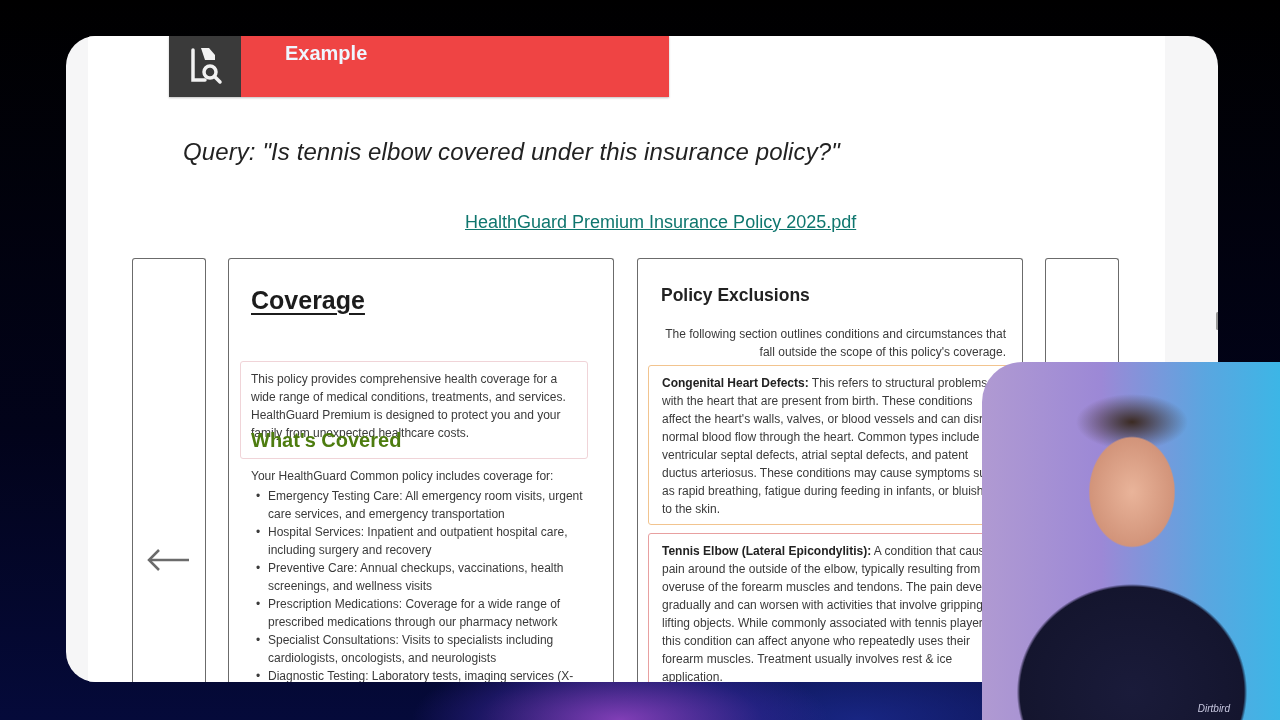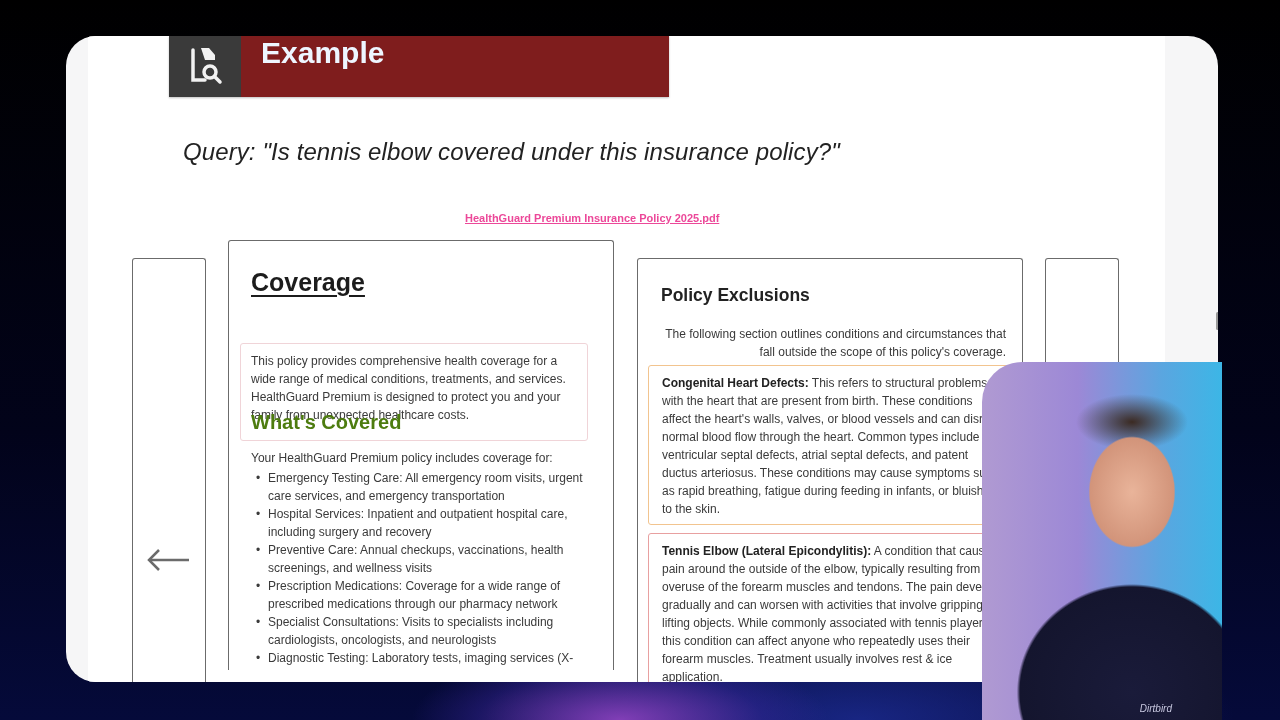--- a/index.html
+++ b/index.html
@@ -22,39 +22,39 @@
   }
   .banner {
     position: absolute; left: 81px; top: 0; width: 500px; height: 61px;
     display: flex; box-shadow: 0 1px 2px rgba(0,0,0,0.25);
   }
   .banner-icon {
     width: 72px; height: 61px; background: #3a3a3a;
     display: flex; align-items: center; justify-content: center;
   }
   .banner-title {
-    flex: 1; background: #7f1d1d; color: #eef6ff;
-    font-weight: bold; font-size: 30px; padding-left: 20px; padding-top: 2px;
+    flex: 1; background: #ef4444; color: #eef6ff;
+    font-weight: bold; font-size: 20px; padding-left: 44px; padding-top: 2px;
     line-height: 30px;
   }
   .query {
     position: absolute; left: 95px; top: 102px; font-size: 24px; font-style: italic;
     color: #222; letter-spacing: 0.1px;
   }
   .filename {
-    position: absolute; left: 377px; top: 176px; font-size: 11px; color: #ec4899;
-    text-decoration: underline; font-weight: 700;
+    position: absolute; left: 377px; top: 176px; font-size: 18px; color: #0f766e;
+    text-decoration: underline; font-weight: 400;
   }
   .card {
     position: absolute; border: 1.5px solid #6b6b6b; border-bottom: none;
     border-radius: 3px 3px 0 0; background: #fff;
   }
   .card-left-stub { left: 44px; top: 222px; width: 74px; height: 430px; }
   .card-right-stub { left: 957px; top: 222px; width: 74px; height: 430px; }
-  .card-coverage { left: 140px; top: 204px; width: 386px; height: 430px; }
+  .card-coverage { left: 140px; top: 222px; width: 386px; height: 430px; }
   .card-exclusions { left: 549px; top: 222px; width: 386px; height: 430px; }
   .arrow-left {
     position: absolute; left: 10px; top: 286px; width: 50px; height: 30px;
     cursor: pointer;
   }
   .h-coverage {
     position: absolute; left: 22px; top: 27px; font-size: 25px; font-weight: bold;
     color: #1c1c1c; text-decoration: underline; text-underline-offset: 4px;
   }
   .intro-box {
@@ -89,21 +89,21 @@
     overflow: hidden; white-space: normal;
   }
   .excl-box b { color: #222; }
   .excl-congenital { top: 106px; height: 160px; border: 1.5px solid #f2c48f; }
   .excl-tennis { top: 274px; height: 160px; border: 1.5px solid #e8a0a0; }
   .scroll-thumb {
     position: absolute; left: 1150px; top: 276px; width: 3px; height: 18px;
     background: #9a9a9a; border-radius: 2px;
   }
   .webcam {
-    position: absolute; left: 982px; top: 362px; width: 240px; height: 358px;
+    position: absolute; left: 982px; top: 362px; width: 298px; height: 358px;
     border-top-left-radius: 40px; overflow: hidden;
     background:
       radial-gradient(ellipse 70px 90px at 150px 130px, #e9b49a, #d2947a 60%, transparent 62%),
       radial-gradient(ellipse 80px 40px at 150px 60px, #3b2a22, transparent 70%),
       radial-gradient(ellipse 160px 150px at 150px 330px, #1a1b3a, #14152e 70%, transparent 72%),
       linear-gradient(90deg, #b09ad2 0%, #9c88d6 40%, #5aa6e0 75%, #3cb6e6 100%);
   }
   .webcam-label { position: absolute; right: 50px; bottom: 6px; color: #c8c8e0; font-size: 10px; font-style: italic; }
 </style>
 </head>
@@ -132,21 +132,21 @@
       <svg class="arrow-left" viewBox="0 0 50 30">
         <line x1="6" y1="15" x2="46" y2="15" stroke="#6b6b6b" stroke-width="2.5"></line>
         <polyline points="16,5 6,15 16,25" fill="none" stroke="#6b6b6b" stroke-width="2.5"></polyline>
       </svg>
     </div>
 
     <div class="card card-coverage">
       <div class="h-coverage">Coverage</div>
       <div class="intro-box">This policy provides comprehensive health coverage for a wide range of medical conditions, treatments, and services. HealthGuard Premium is designed to protect you and your family from unexpected healthcare costs.</div>
       <div class="h-covered">What's Covered</div>
-      <div class="cov-lead">Your HealthGuard Premium policy includes coverage for:</div>
+      <div class="cov-lead">Your HealthGuard Common policy includes coverage for:</div>
       <ul class="cov-list">
         <li>Emergency Testing Care: All emergency room visits, urgent care services, and emergency transportation</li>
         <li>Hospital Services: Inpatient and outpatient hospital care, including surgery and recovery</li>
         <li>Preventive Care: Annual checkups, vaccinations, health screenings, and wellness visits</li>
         <li>Prescription Medications: Coverage for a wide range of prescribed medications through our pharmacy network</li>
         <li>Specialist Consultations: Visits to specialists including cardiologists, oncologists, and neurologists</li>
         <li>Diagnostic Testing: Laboratory tests, imaging services (X-</li>
       </ul>
     </div>
 

